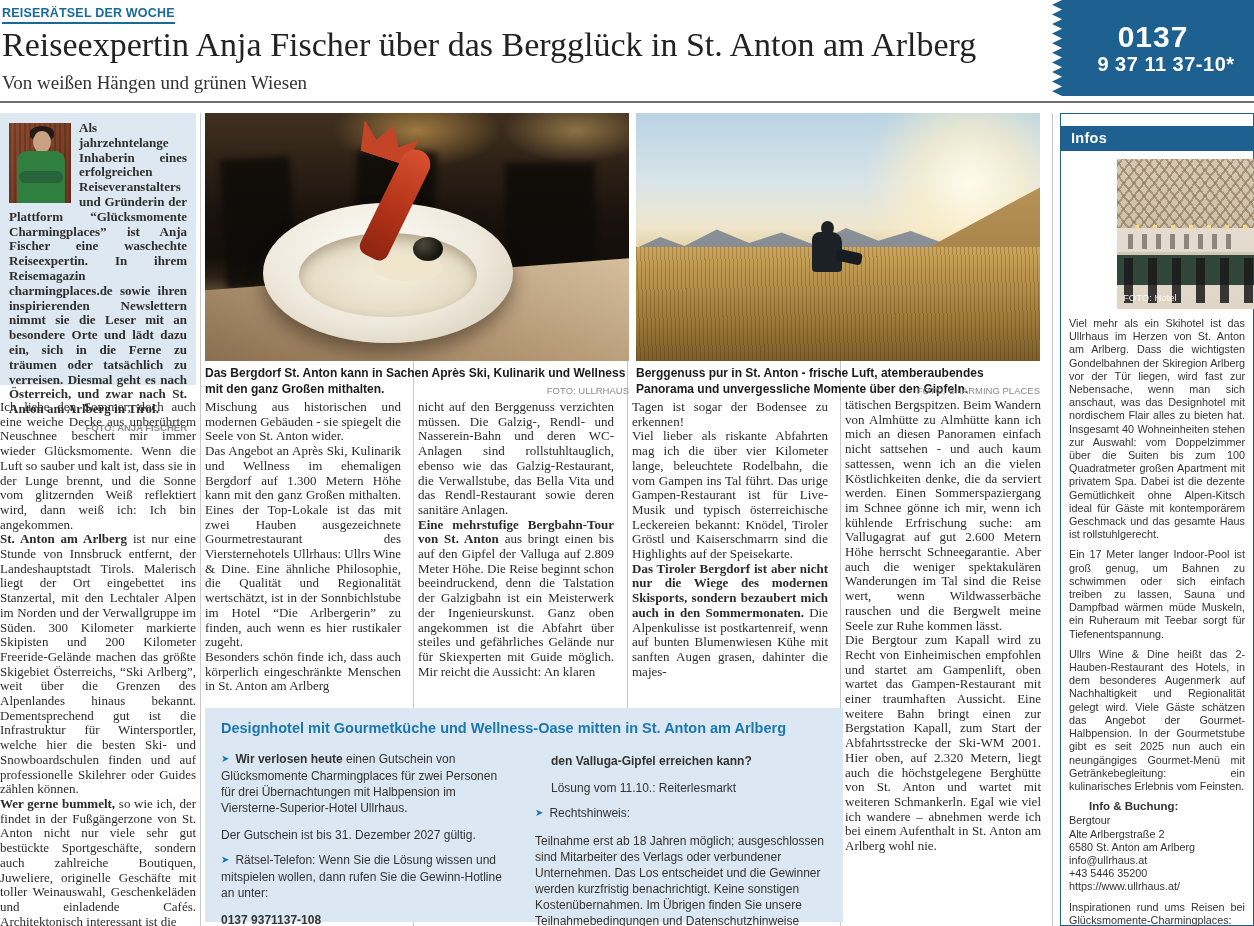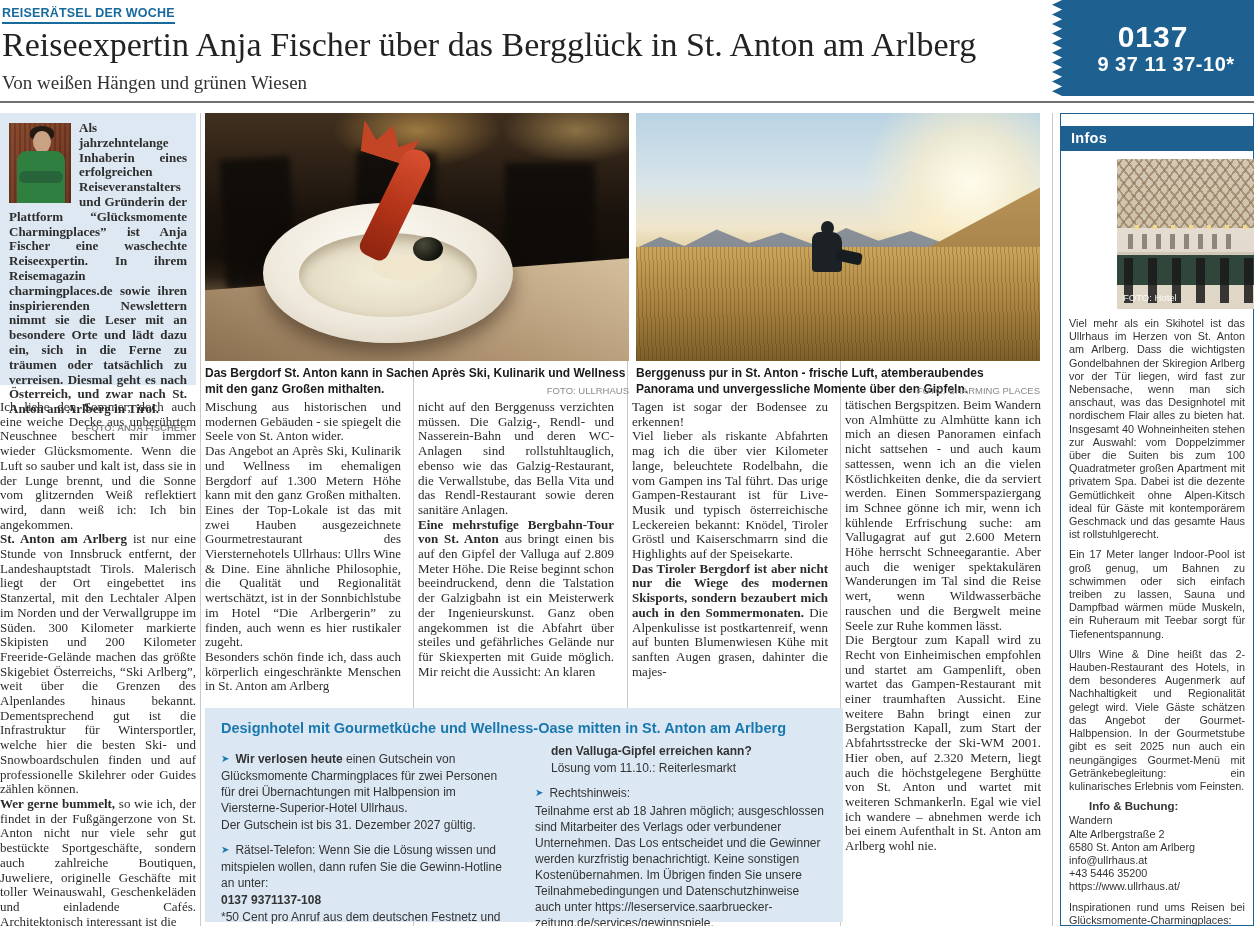--- a/index.html
+++ b/index.html
@@ -90,21 +90,21 @@
   .col4{left:632px;top:400px;height:300px;}
   .col5{left:845px;top:398px;height:528px;}
   
   .contest{position:absolute;left:205px;top:708px;width:638px;height:214px;background:#dbe7f3;
            box-sizing:border-box;padding:12px 16px;font-size:12px;line-height:16px;color:#333;}
   .contest-title{font-size:14.5px;font-weight:bold;color:#1a78ae;margin-bottom:6px;}
   .contest-cols{display:flex;gap:22px;}
   .contest-col{flex:1;}
   .contest p{margin:0;}
   .contest p.bullet{margin-top:9px;}
-  .contest p.cont{margin-top:1px;}
+  .contest p.cont{margin-top:11px;}
   .contest p.indent{padding-left:16px;}
   .arrow{color:#1a78ae;font-size:10px;margin-right:6px;position:relative;top:-1px;}
   
   .sidebar{position:absolute;left:1060px;top:113px;width:194px;height:813px;box-sizing:border-box;
            border:1.5px solid #1e6190;background:#fff;}
   .sidebar-header{background:#1e6190;color:#fff;font-size:14.5px;font-weight:bold;
                   padding:4px 10px 5px;letter-spacing:.3px;margin-top:12px;}
   .sidebar-body{padding:8px 8px 6px;font-size:10.8px;line-height:13.2px;text-align:justify;color:#333;}
   .sidebar-body p{margin:0 0 7px;}
   .sb-photo{position:relative;width:100%;height:150px;margin-bottom:8px;overflow:hidden;
@@ -249,21 +249,21 @@
         <div class="sb-curtain"></div>
         <div class="sb-photo-credit">FOTO: Hotel</div>
       </div>
       <div>
           <p class="cont"><span>Viel mehr als ein Skihotel ist das Ullrhaus im Herzen von St. Anton am Arlberg. Dass die wichtigsten Gondelbahnen der Skiregion Arlberg vor der Tür liegen, wird fast zur Nebensache, wenn man sich anschaut, was das Designhotel mit nordischem Flair alles zu bieten hat. Insgesamt 40 Wohneinheiten stehen zur Auswahl: vom Doppelzimmer über die Suiten bis zum 100 Quadratmeter großen Apartment mit privatem Spa. Dabei ist die dezente Gemütlichkeit ohne Alpen-Kitsch ideal für Gäste mit kontemporärem Geschmack und das gesamte Haus ist rollstuhlgerecht.</span></p>
           <p class="cont"><span>Ein 17 Meter langer Indoor-Pool ist groß genug, um Bahnen zu schwimmen oder sich einfach treiben zu lassen, Sauna und Dampfbad wärmen müde Muskeln, ein Ruheraum mit Teebar sorgt für Tiefenentspannung.</span></p>
           <p class="cont"><span>Ullrs Wine &amp; Dine heißt das 2-Hauben-Restaurant des Hotels, in dem besonderes Augenmerk auf Nachhaltigkeit und Regionalität gelegt wird. Viele Gäste schätzen das Angebot der Gourmet-Halbpension. In der Gourmetstube gibt es seit 2025 nun auch ein neungängiges Gourmet-Menü mit Getränkebegleitung: ein kulinarisches Erlebnis vom Feinsten.</span></p>
         </div>
       <div class="sb-booking-heading">Info &amp; Buchung:</div>
       <div class="sb-lines">
-          <div>Wandern</div>
+          <div>Bergtour</div>
           <div>Alte Arlbergstraße 2</div>
           <div>6580 St. Anton am Arlberg</div>
           <div>info@ullrhaus.at</div>
           <div>+43 5446 35200</div>
           <div>https://www.ullrhaus.at/</div>
         </div>
       <div class="sb-inspiration">
           <p class="cont"><span>Inspirationen rund ums Reisen bei Glücksmomente-Charmingplaces:</span></p>
           <p class="cont"><span>Website: https://charmingplaces.de/</span></p>
         </div>

